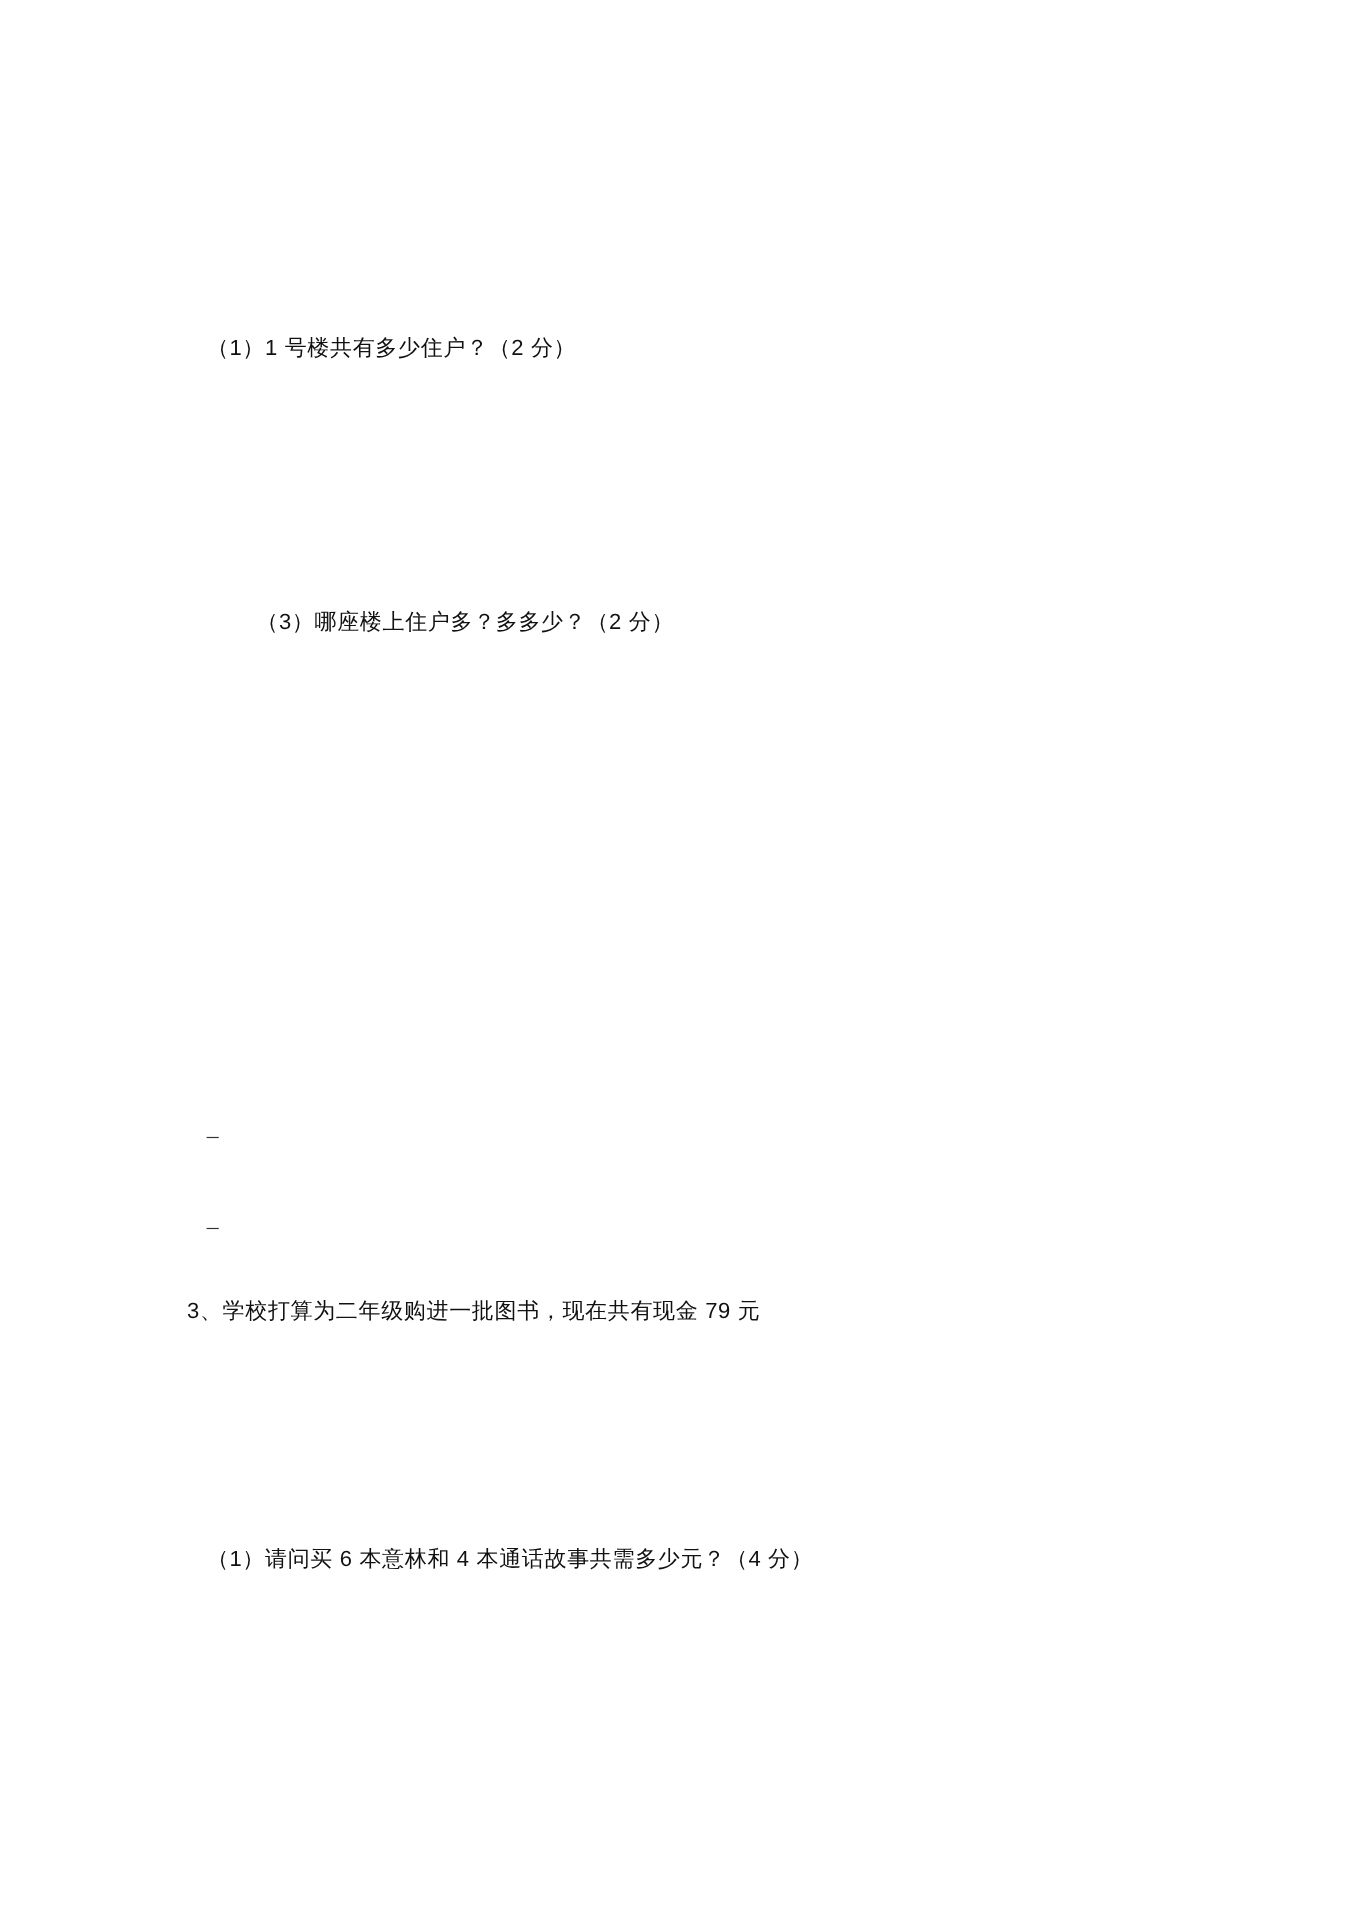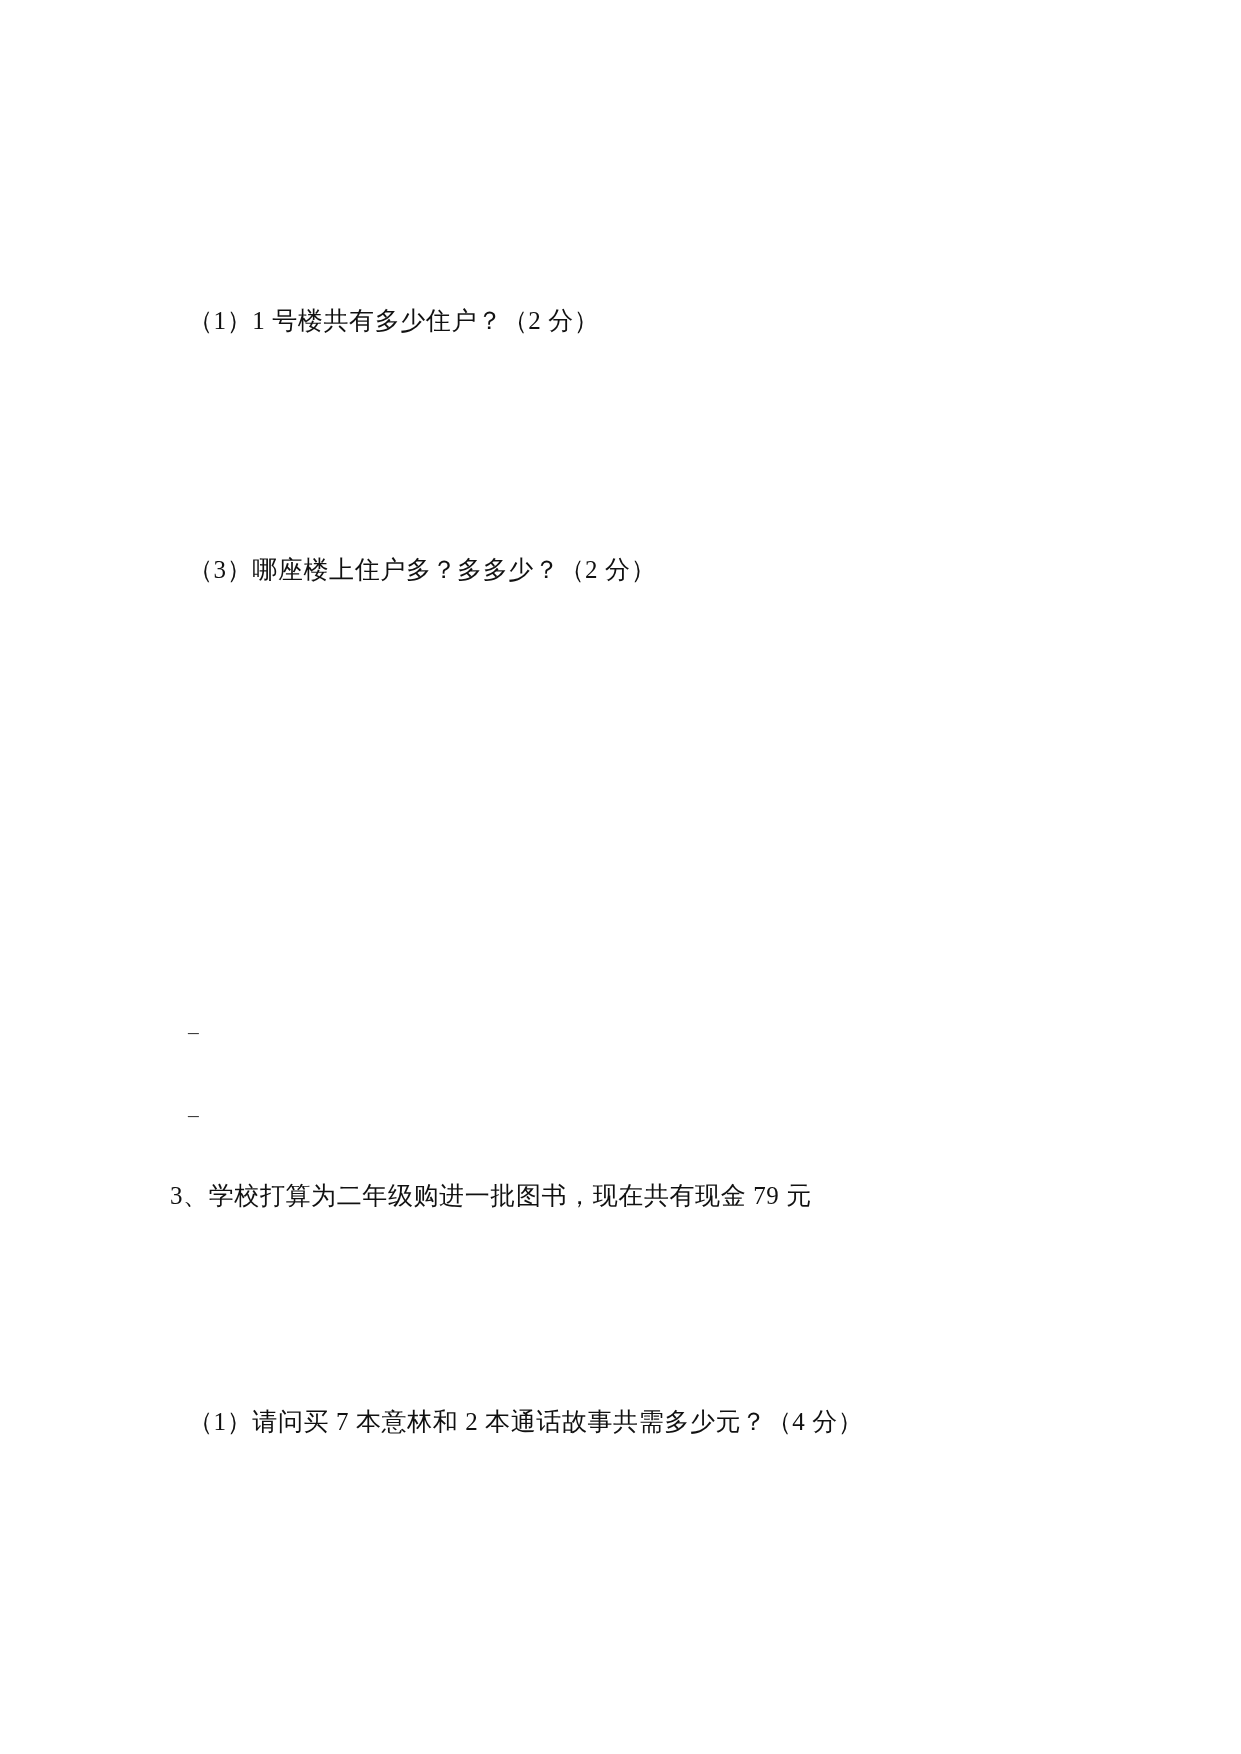--- a/index.html
+++ b/index.html
@@ -16,26 +16,26 @@
     overflow: hidden;
   }
   .page {
     position: relative;
     width: 1241px;
     height: 1754px;
     box-sizing: border-box;
   }
   .q-line {
     position: absolute;
-    font-size: 25px;
+    font-size: 20px;
     line-height: 1.4;
     letter-spacing: 0.6px;
     white-space: nowrap;
     color: #111111;
-    font-family: Liberation Serif, serif;
+    font-family: Liberation Sans, sans-serif;
   }
   .sub-item {
     left: 188px;
   }
   .main-item {
     left: 170px;
   }
   .dash-mark {
     position: absolute;
     left: 188px;
@@ -43,23 +43,23 @@
     color: #333333;
     line-height: 1;
   }
 </style>
 </head>
 <body>
 
 <div class="page">
 
   <div class="q-line sub-item" style="top:303px;">（1）1 号楼共有多少住户？（2 分）</div>
-  <div class="q-line sub-item" style="top:552px;">（3）哪座楼上住户多？多多少？（2 分）</div>
+  <div class="q-line sub-item" style="top:552px;margin-left:45px;">（3）哪座楼上住户多？多多少？（2 分）</div>
 
 
   <div class="dash-mark" style="top:1022px;">–</div>
   <div class="dash-mark" style="top:1105px;">–</div>
 
   <div class="q-line main-item" style="top:1178px;">3、学校打算为二年级购进一批图书，现在共有现金 79 元</div>
 
-  <div class="q-line sub-item" style="top:1404px;">（1）请问买 7 本意林和 2 本通话故事共需多少元？（4 分）</div>
+  <div class="q-line sub-item" style="top:1404px;">（1）请问买 6 本意林和 4 本通话故事共需多少元？（4 分）</div>
 
 </div>
 
 </body></html>

